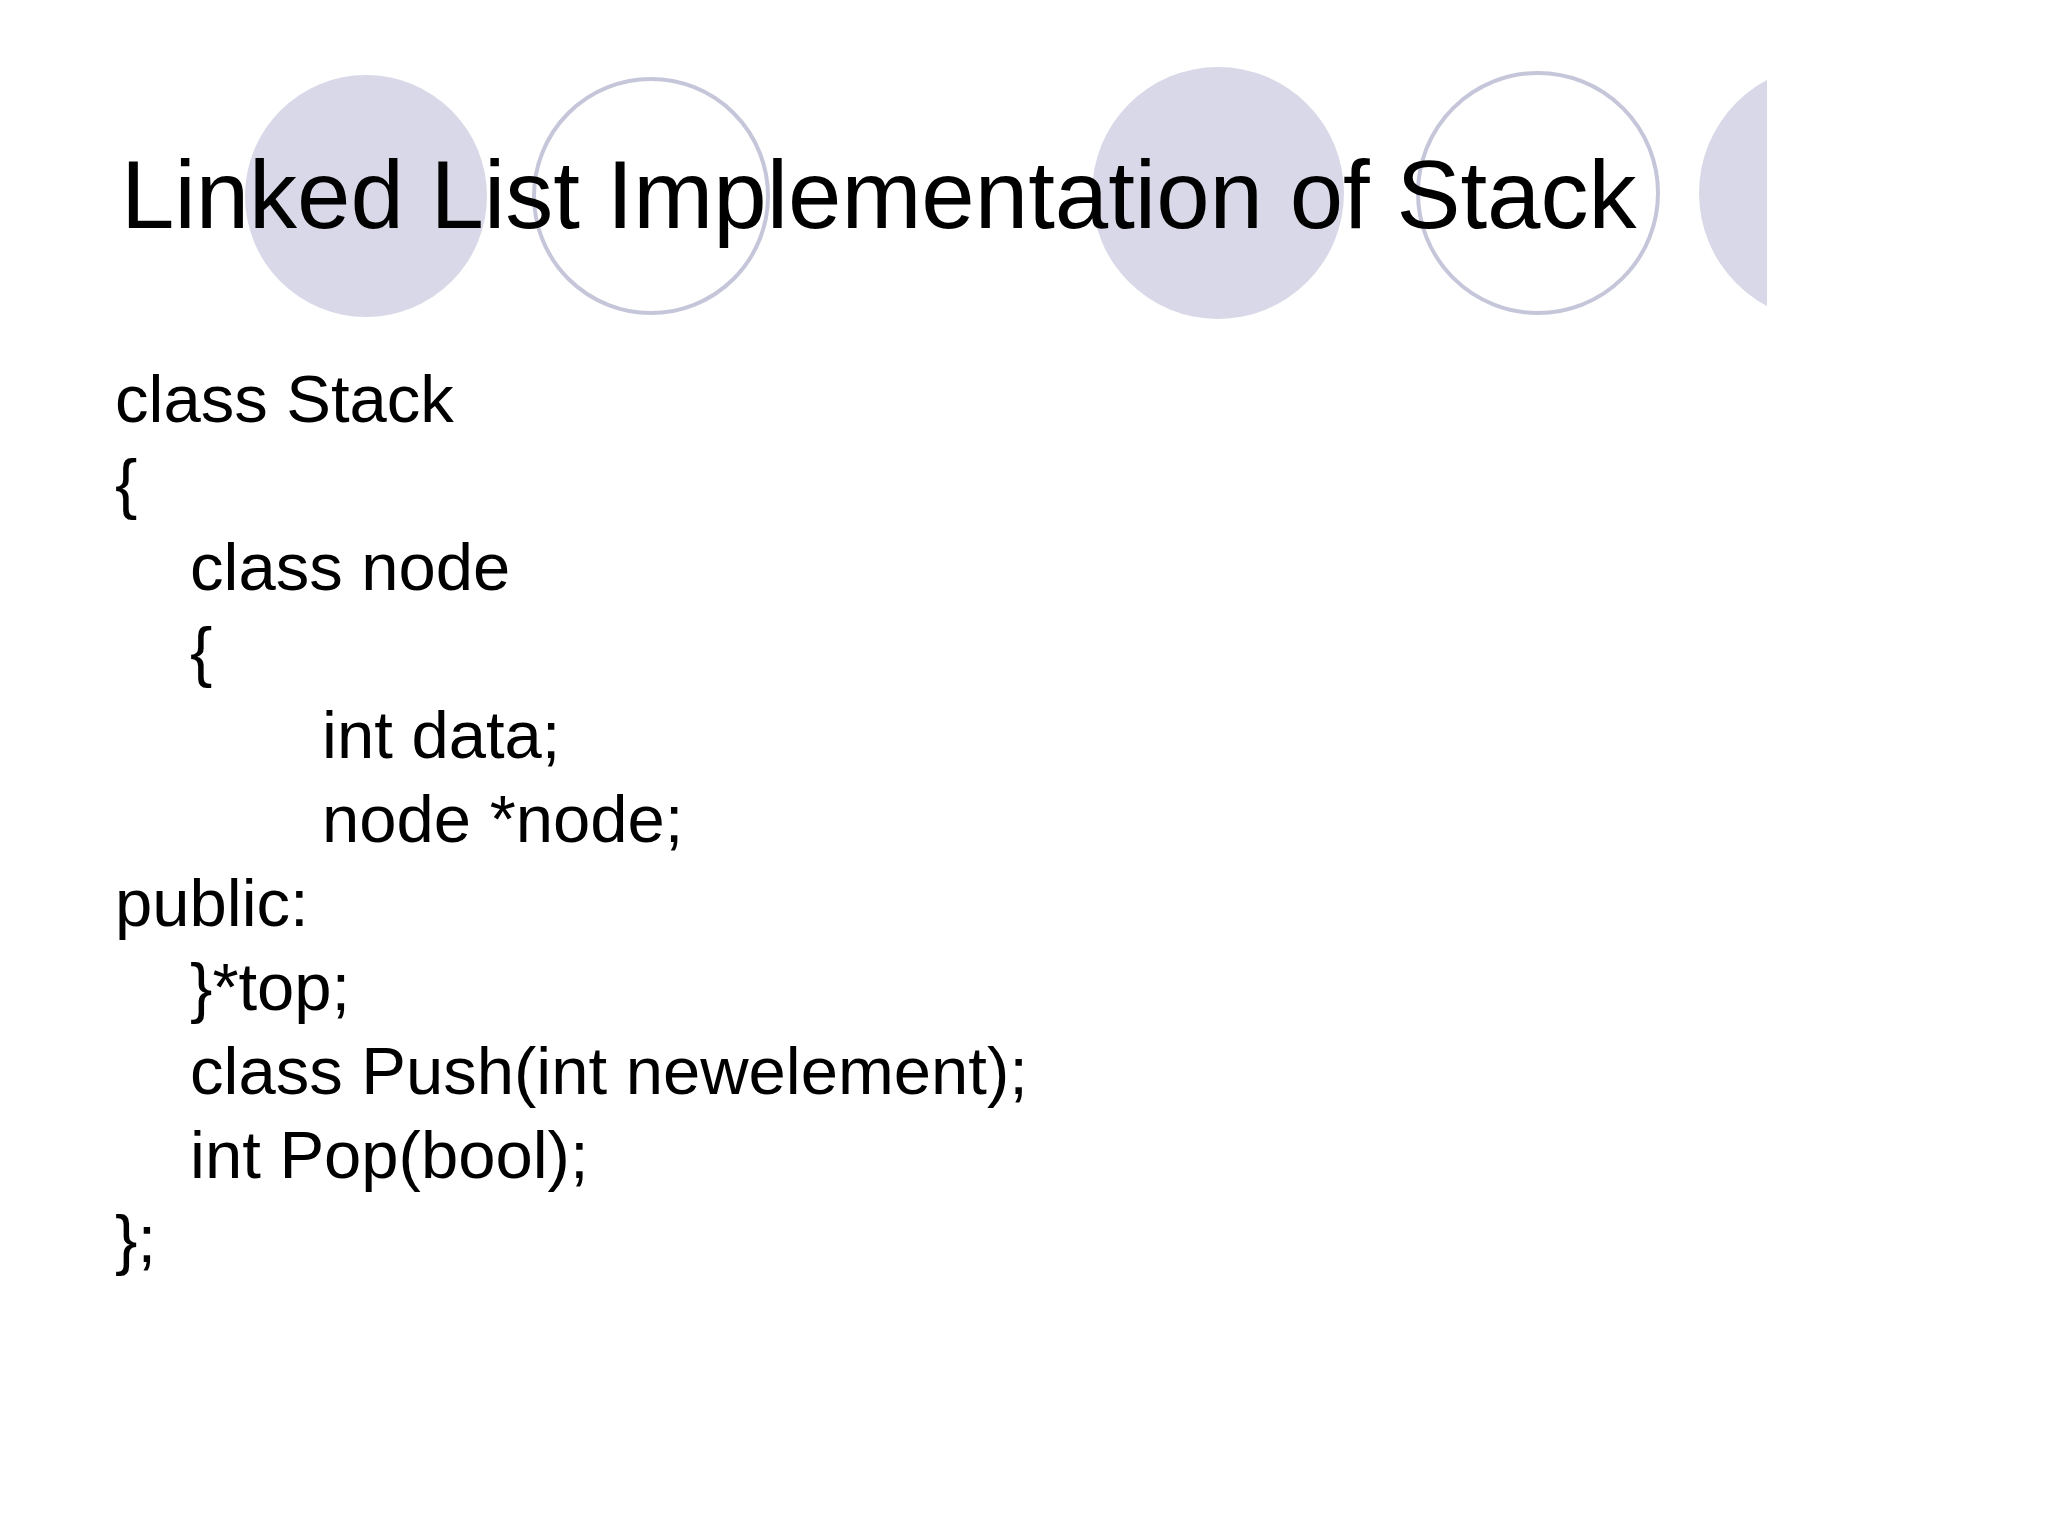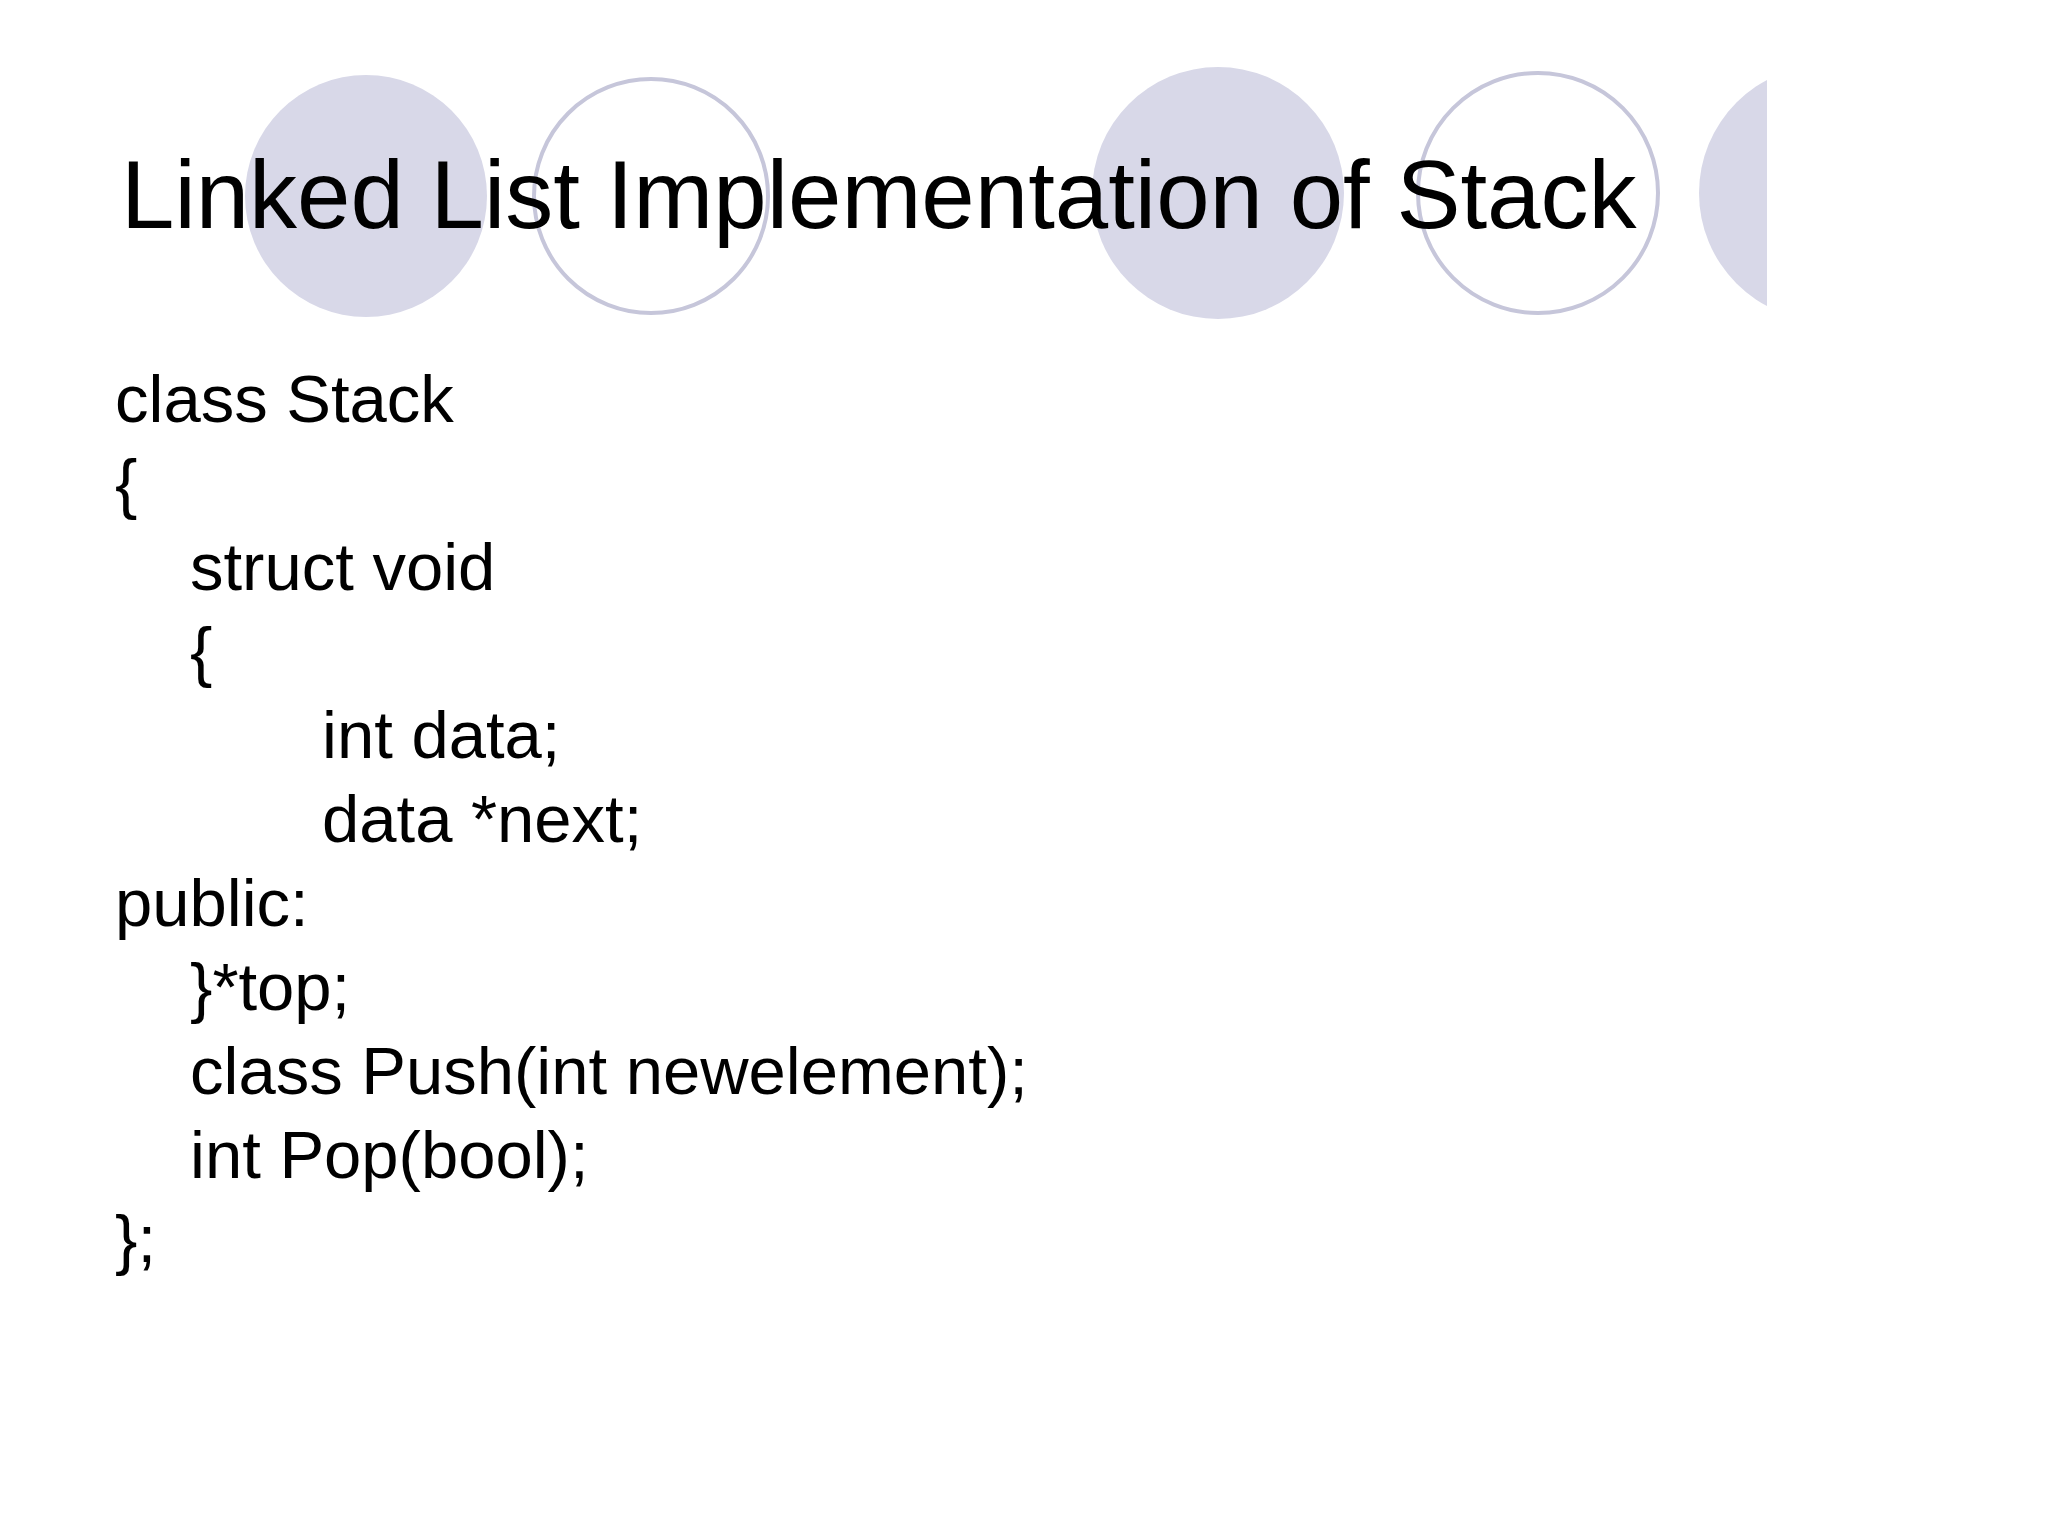--- a/index.html
+++ b/index.html
@@ -79,24 +79,24 @@
       <div class="circle filled" style="left: 245px; top: 75px; width: 242px; height: 242px;"></div>
       <div class="circle outlined" style="left: 532px; top: 77px; width: 238px; height: 238px;"></div>
       <div class="circle filled" style="left: 1092px; top: 67px; width: 252px; height: 252px;"></div>
       <div class="circle outlined" style="left: 1416px; top: 71px; width: 244px; height: 244px;"></div>
       <div class="circle filled" style="left: 1699px; top: 65px; width: 256px; height: 256px;"></div>
     </div>
   <h1 class="slide-title">Linked List Implementation of Stack</h1>
   <div class="code-block">
       <div class="code-line indent-0">class Stack</div>
       <div class="code-line indent-0">{</div>
-      <div class="code-line indent-1">struct void</div>
+      <div class="code-line indent-1">class node</div>
       <div class="code-line indent-1">{</div>
       <div class="code-line indent-2">int data;</div>
-      <div class="code-line indent-2">data *next;</div>
+      <div class="code-line indent-2">node *node;</div>
       <div class="code-line indent-0">public:</div>
       <div class="code-line indent-1">}*top;</div>
       <div class="code-line indent-1">class Push(int newelement);</div>
       <div class="code-line indent-1">int Pop(bool);</div>
       <div class="code-line indent-0">};</div>
     </div>
   <div class="page-number">23</div>
 </div>
 
 </body></html>

